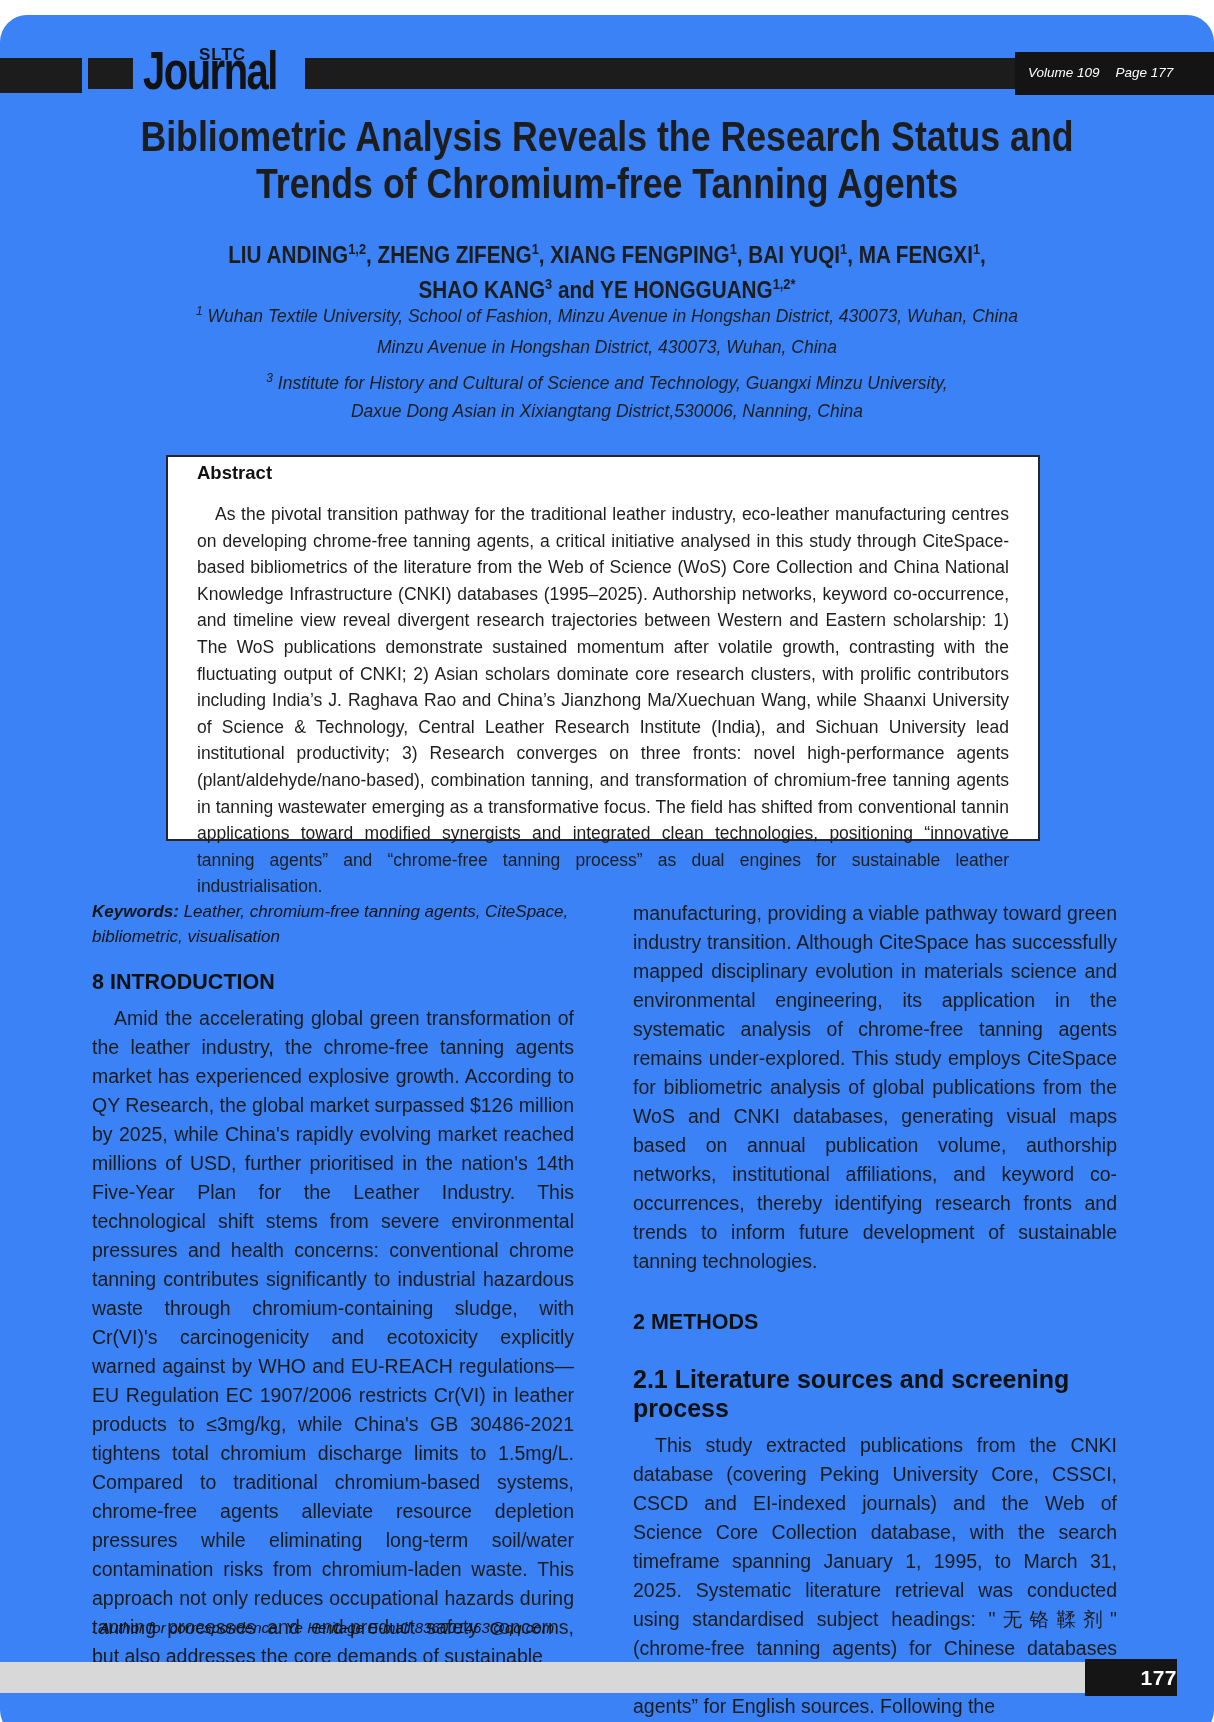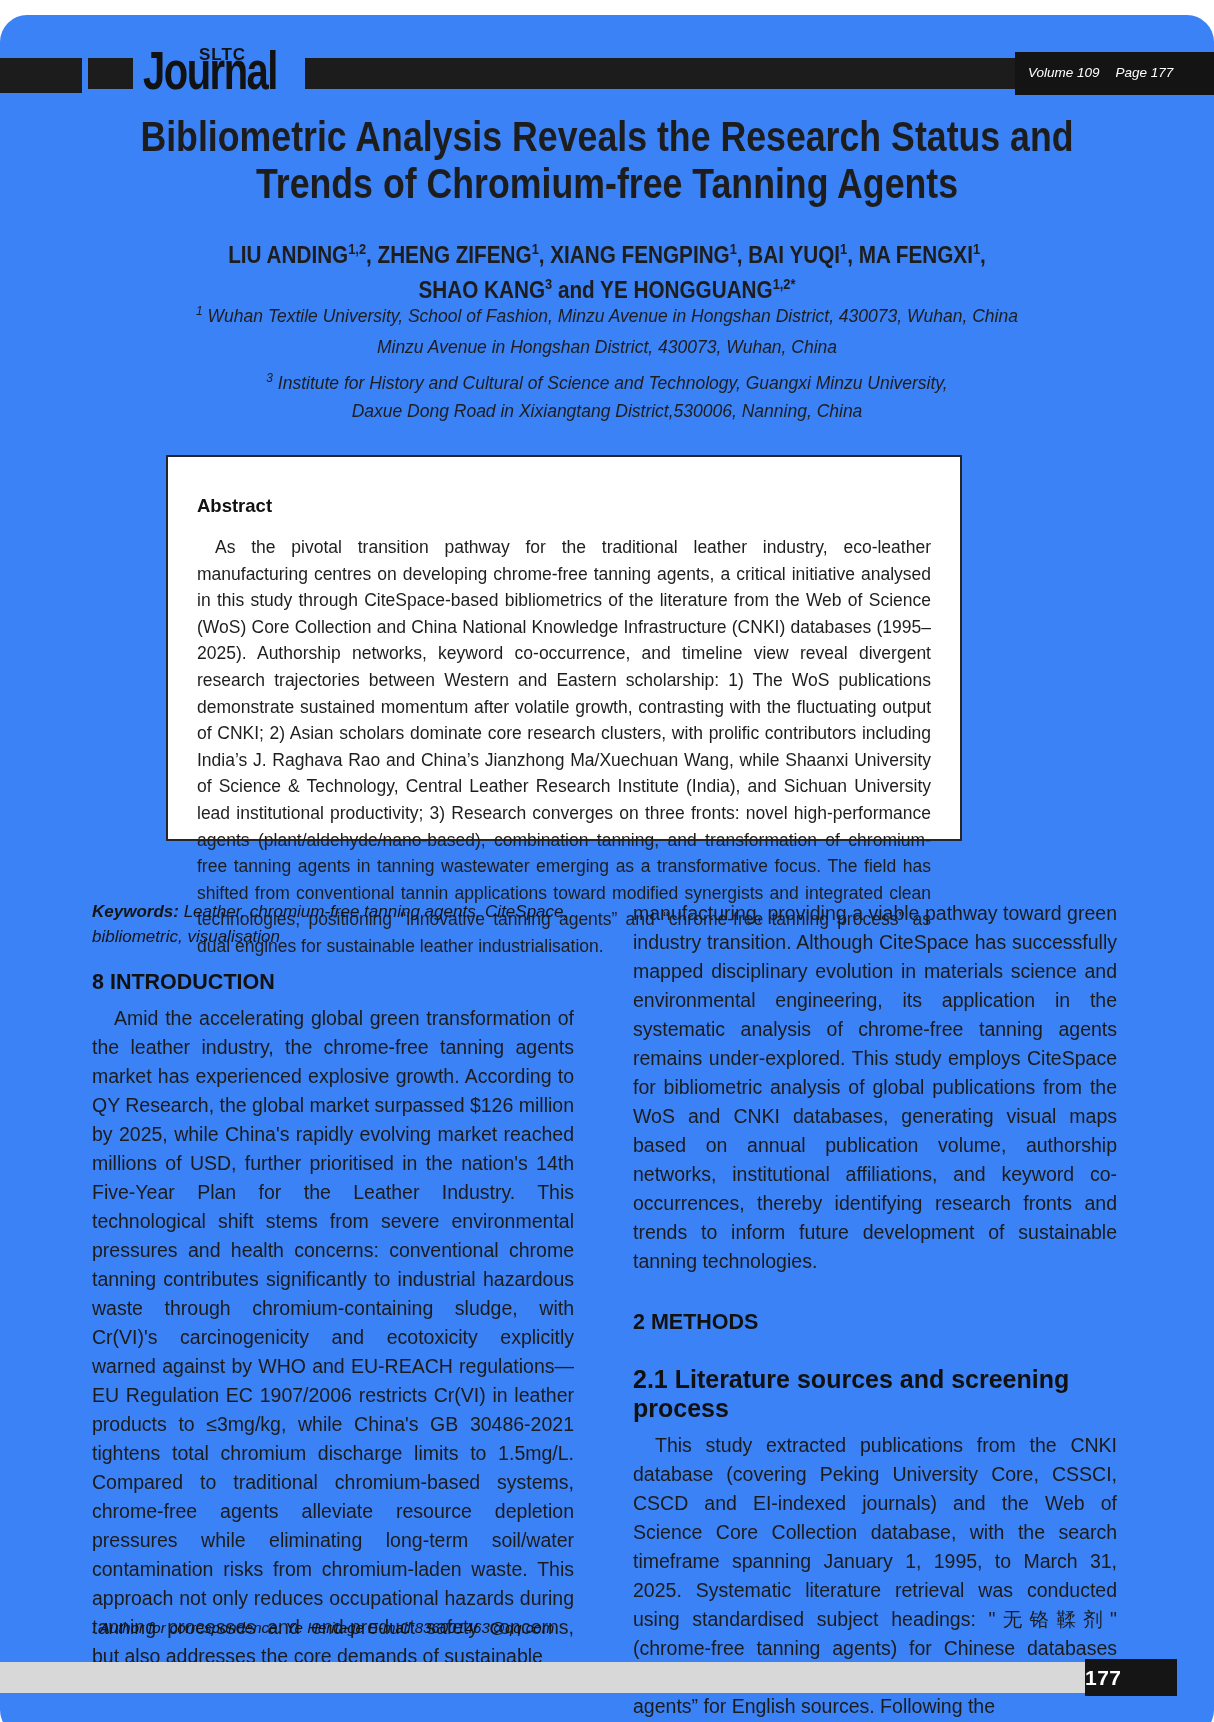--- a/index.html
+++ b/index.html
@@ -54,23 +54,23 @@
   }
   .authors sup { font-size: 62%; }
 
   .affiliations { position: absolute; left: 0; top: 282px; width: 1214px; text-align: center;
     font-style: italic; font-size: 17.5px; line-height: 28px; color: #1e1e1e; }
   .aff-group { margin-bottom: 3px; }
   .affiliations sup { font-size: 68%; }
 
   
   .abstract-box {
-    position: absolute; left: 166px; top: 440px; width: 796px; height: 386px;
+    position: absolute; left: 166px; top: 440px; width: 874px; height: 386px;
     border: 2px solid #262626; background: #ffffff;
-    padding: 38px 29px 0 29px;
+    padding: 5px 29px 0 29px;
   }
   .abstract-heading { font-size: 18.5px; font-weight: bold; color: #111; }
   .abstract-text {
     margin-top: 17px; font-size: 17.5px; line-height: 26.6px;
     text-align: justify; text-indent: 18px; color: #1e1e1e;
   }
 
   
   .col { position: absolute; top: 884px; }
   .col-left  { left: 92px;  width: 482px; }
@@ -93,21 +93,21 @@
 
   
   .footnote {
     position: absolute; left: 92px; top: 1604px;
     font-style: italic; font-size: 15px; color: #111;
   }
   .footer-gray { position: absolute; left: 0; top: 1647px; width: 1085px; height: 31px; background: #d8d8d8; }
   .footer-page {
     position: absolute; left: 1085px; top: 1644px; width: 92px; height: 37px;
     background: #151515; color: #ffffff; font-weight: bold; font-size: 21px;
-    display: flex; align-items: center; justify-content: flex-start;
+    display: flex; align-items: center; justify-content: flex-end;
     letter-spacing: 0.5px;
   }
 </style>
 </head>
 <body>
 
 <div class="page">
 
   <div class="hdr-block-left"></div>
   <div class="hdr-seg-a"></div>
@@ -134,21 +134,21 @@
     <span class="authors-line"><span>SHAO KANG</span><sup>3</sup><span> and </span><span>YE HONGGUANG</span><sup>1,2*</sup></span>
   </div>
 
   <div class="affiliations">
     <div class="aff-group"><sup>1</sup><span> Wuhan Textile University, School of Fashion, Minzu Avenue in Hongshan District, 430073, Wuhan, China</span></div>
     <div class="aff-group">
       <div>Minzu Avenue in Hongshan District, 430073, Wuhan, China</div>
     </div>
     <div class="aff-group">
       <div><sup>3</sup><span> Institute for History and Cultural of Science and Technology, Guangxi Minzu University,</span></div>
-      <div>Daxue Dong Road in Xixiangtang District,530006, Nanning, China</div>
+      <div>Daxue Dong Asian in Xixiangtang District,530006, Nanning, China</div>
     </div>
   </div>
 
   <div class="abstract-box">
     <div class="abstract-heading">Abstract</div>
     <div class="abstract-text">As the pivotal transition pathway for the traditional leather industry, eco-leather manufacturing centres on developing chrome-free tanning agents, a critical initiative analysed in this study through CiteSpace-based bibliometrics of the literature from the Web of Science (WoS) Core Collection and China National Knowledge Infrastructure (CNKI) databases (1995–2025). Authorship networks, keyword co-occurrence, and timeline view reveal divergent research trajectories between Western and Eastern scholarship: 1) The WoS publications demonstrate sustained momentum after volatile growth, contrasting with the fluctuating output of CNKI; 2) Asian scholars dominate core research clusters, with prolific contributors including India’s J. Raghava Rao and China’s Jianzhong Ma/Xuechuan Wang, while Shaanxi University of Science &amp; Technology, Central Leather Research Institute (India), and Sichuan University lead institutional productivity; 3) Research converges on three fronts: novel high-performance agents (plant/aldehyde/nano-based), combination tanning, and transformation of chromium-free tanning agents in tanning wastewater emerging as a transformative focus. The field has shifted from conventional tannin applications toward modified synergists and integrated clean technologies, positioning “innovative tanning agents” and “chrome-free tanning process” as dual engines for sustainable leather industrialisation.</div>
   </div>
 
   <div class="col col-left">
     <div class="keywords"><b>Keywords:</b><span> Leather, chromium-free tanning agents, CiteSpace, bibliometric, visualisation</span></div>

